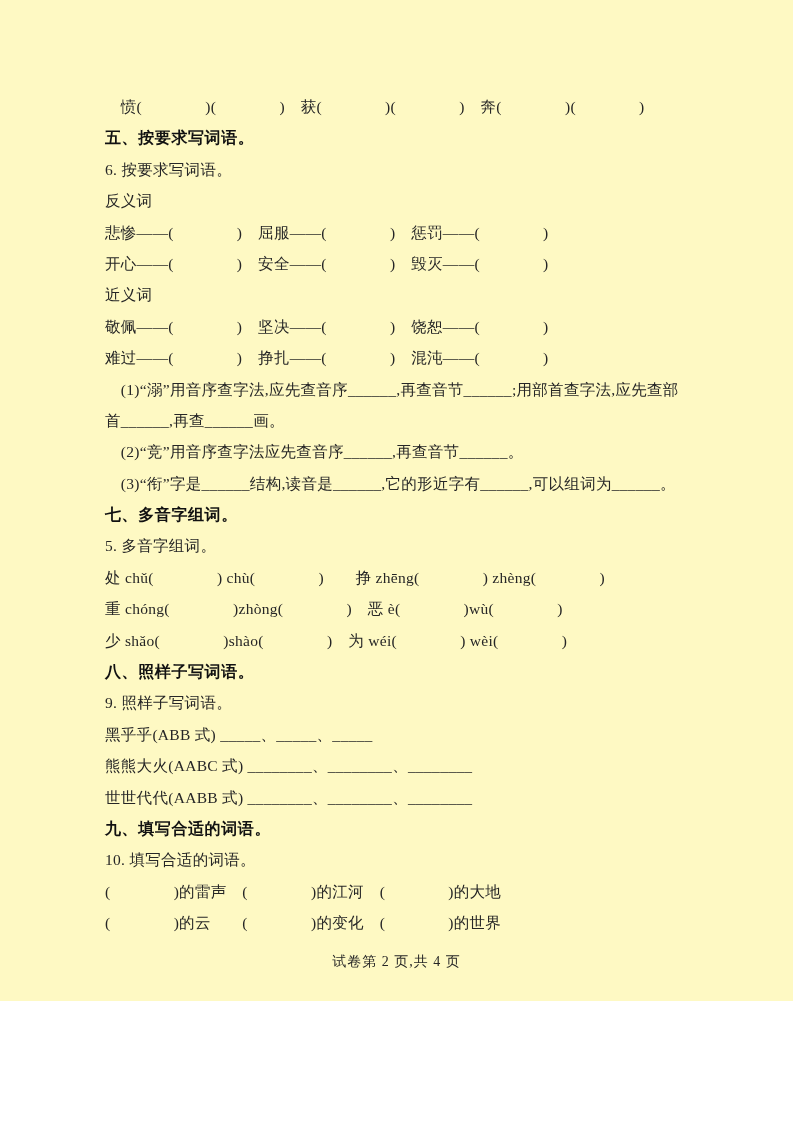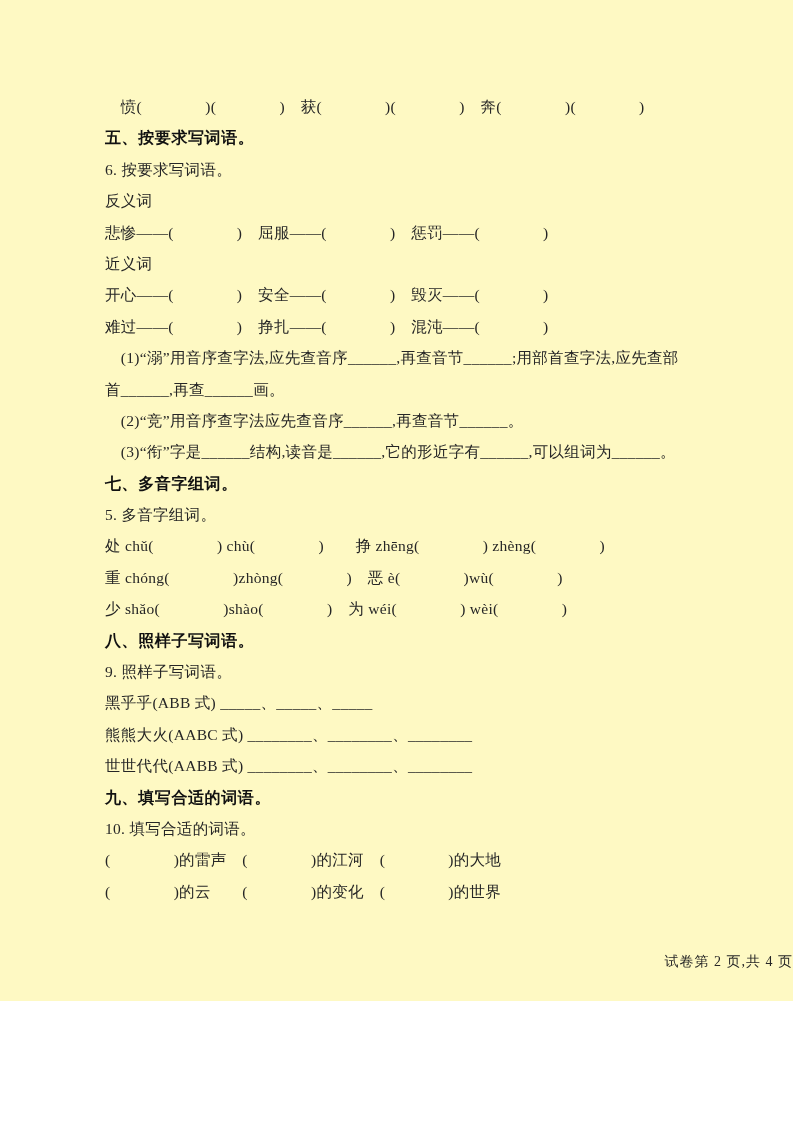--- a/index.html
+++ b/index.html
@@ -29,38 +29,39 @@
     font-weight: 700;
     font-size: 16px;
     color: #111111;
     letter-spacing: 0.6px;
   }
   .footer {
     position: absolute;
     left: 0;
     right: 0;
     bottom: 30px;
-    text-align: right;
+    text-align: center;
     font-size: 14px;
     color: #262626;
     letter-spacing: 1px;
   }
 </style>
 </head>
 <body>
 
 <div class="page">
   <main class="doc">
       <div class="block fill-line">　愤(　　　　)(　　　　)　获(　　　　)(　　　　)　奔(　　　　)(　　　　)</div>
       <div class="block section-heading">五、按要求写词语。</div>
       <div class="block question-line">6. 按要求写词语。</div>
       <div class="block text-line">反义词</div>
       <div class="block fill-line">悲惨——(　　　　)　屈服——(　　　　)　惩罚——(　　　　)</div>
+      <div class="block fill-line">开心——(　　　　)　安全——(　　　　)　毁灭——(　　　　)</div>
       <div class="block text-line">近义词</div>
-      <div class="block fill-line">开心——(　　　　)　安全——(　　　　)　毁灭——(　　　　)</div>
+      <div class="block fill-line">敬佩——(　　　　)　坚决——(　　　　)　饶恕——(　　　　)</div>
       <div class="block fill-line">难过——(　　　　)　挣扎——(　　　　)　混沌——(　　　　)</div>
       <div class="block fill-line">　(1)“溺”用音序查字法,应先查音序______,再查音节______;用部首查字法,应先查部</div>
       <div class="block fill-line">首______,再查______画。</div>
       <div class="block fill-line">　(2)“竞”用音序查字法应先查音序______,再查音节______。</div>
       <div class="block fill-line">　(3)“衔”字是______结构,读音是______,它的形近字有______,可以组词为______。</div>
       <div class="block section-heading">七、多音字组词。</div>
       <div class="block question-line">5. 多音字组词。</div>
       <div class="block fill-line">处 chǔ(　　　　) chù(　　　　)　　挣 zhēng(　　　　) zhèng(　　　　)</div>
       <div class="block fill-line">重 chóng(　　　　)zhòng(　　　　)　恶 è(　　　　)wù(　　　　)</div>
       <div class="block fill-line">少 shǎo(　　　　)shào(　　　　)　为 wéi(　　　　) wèi(　　　　)</div>

